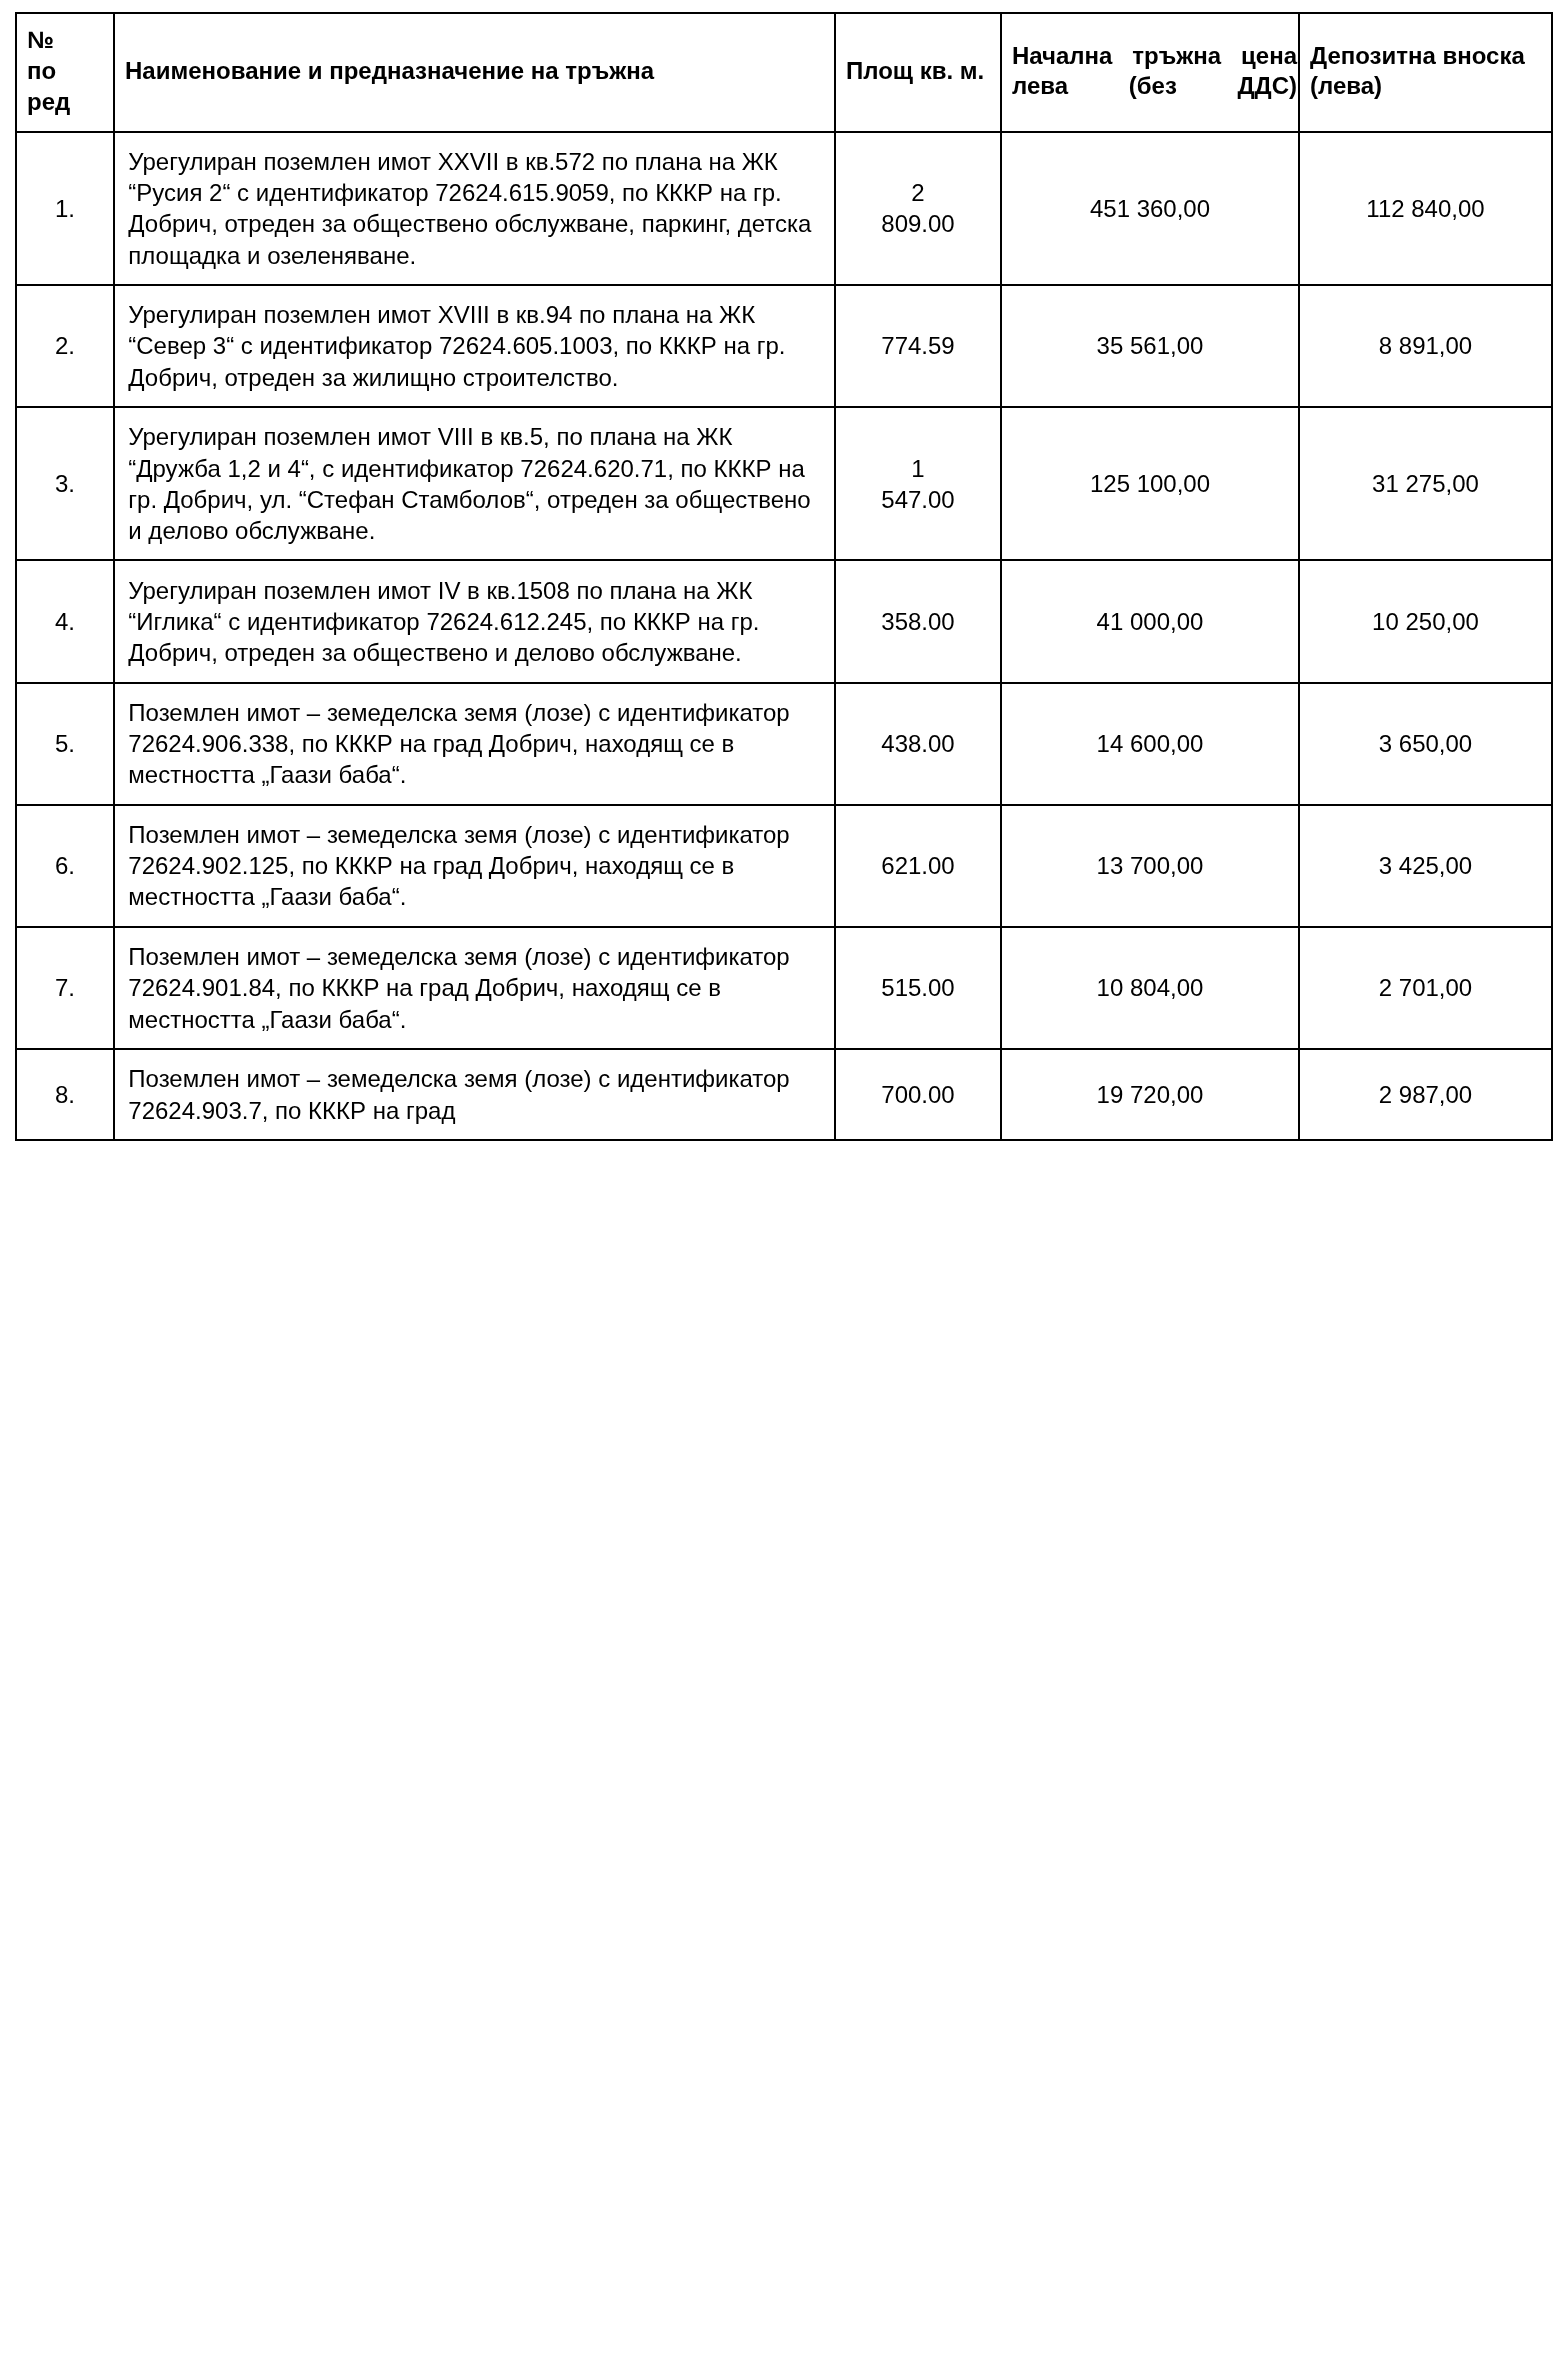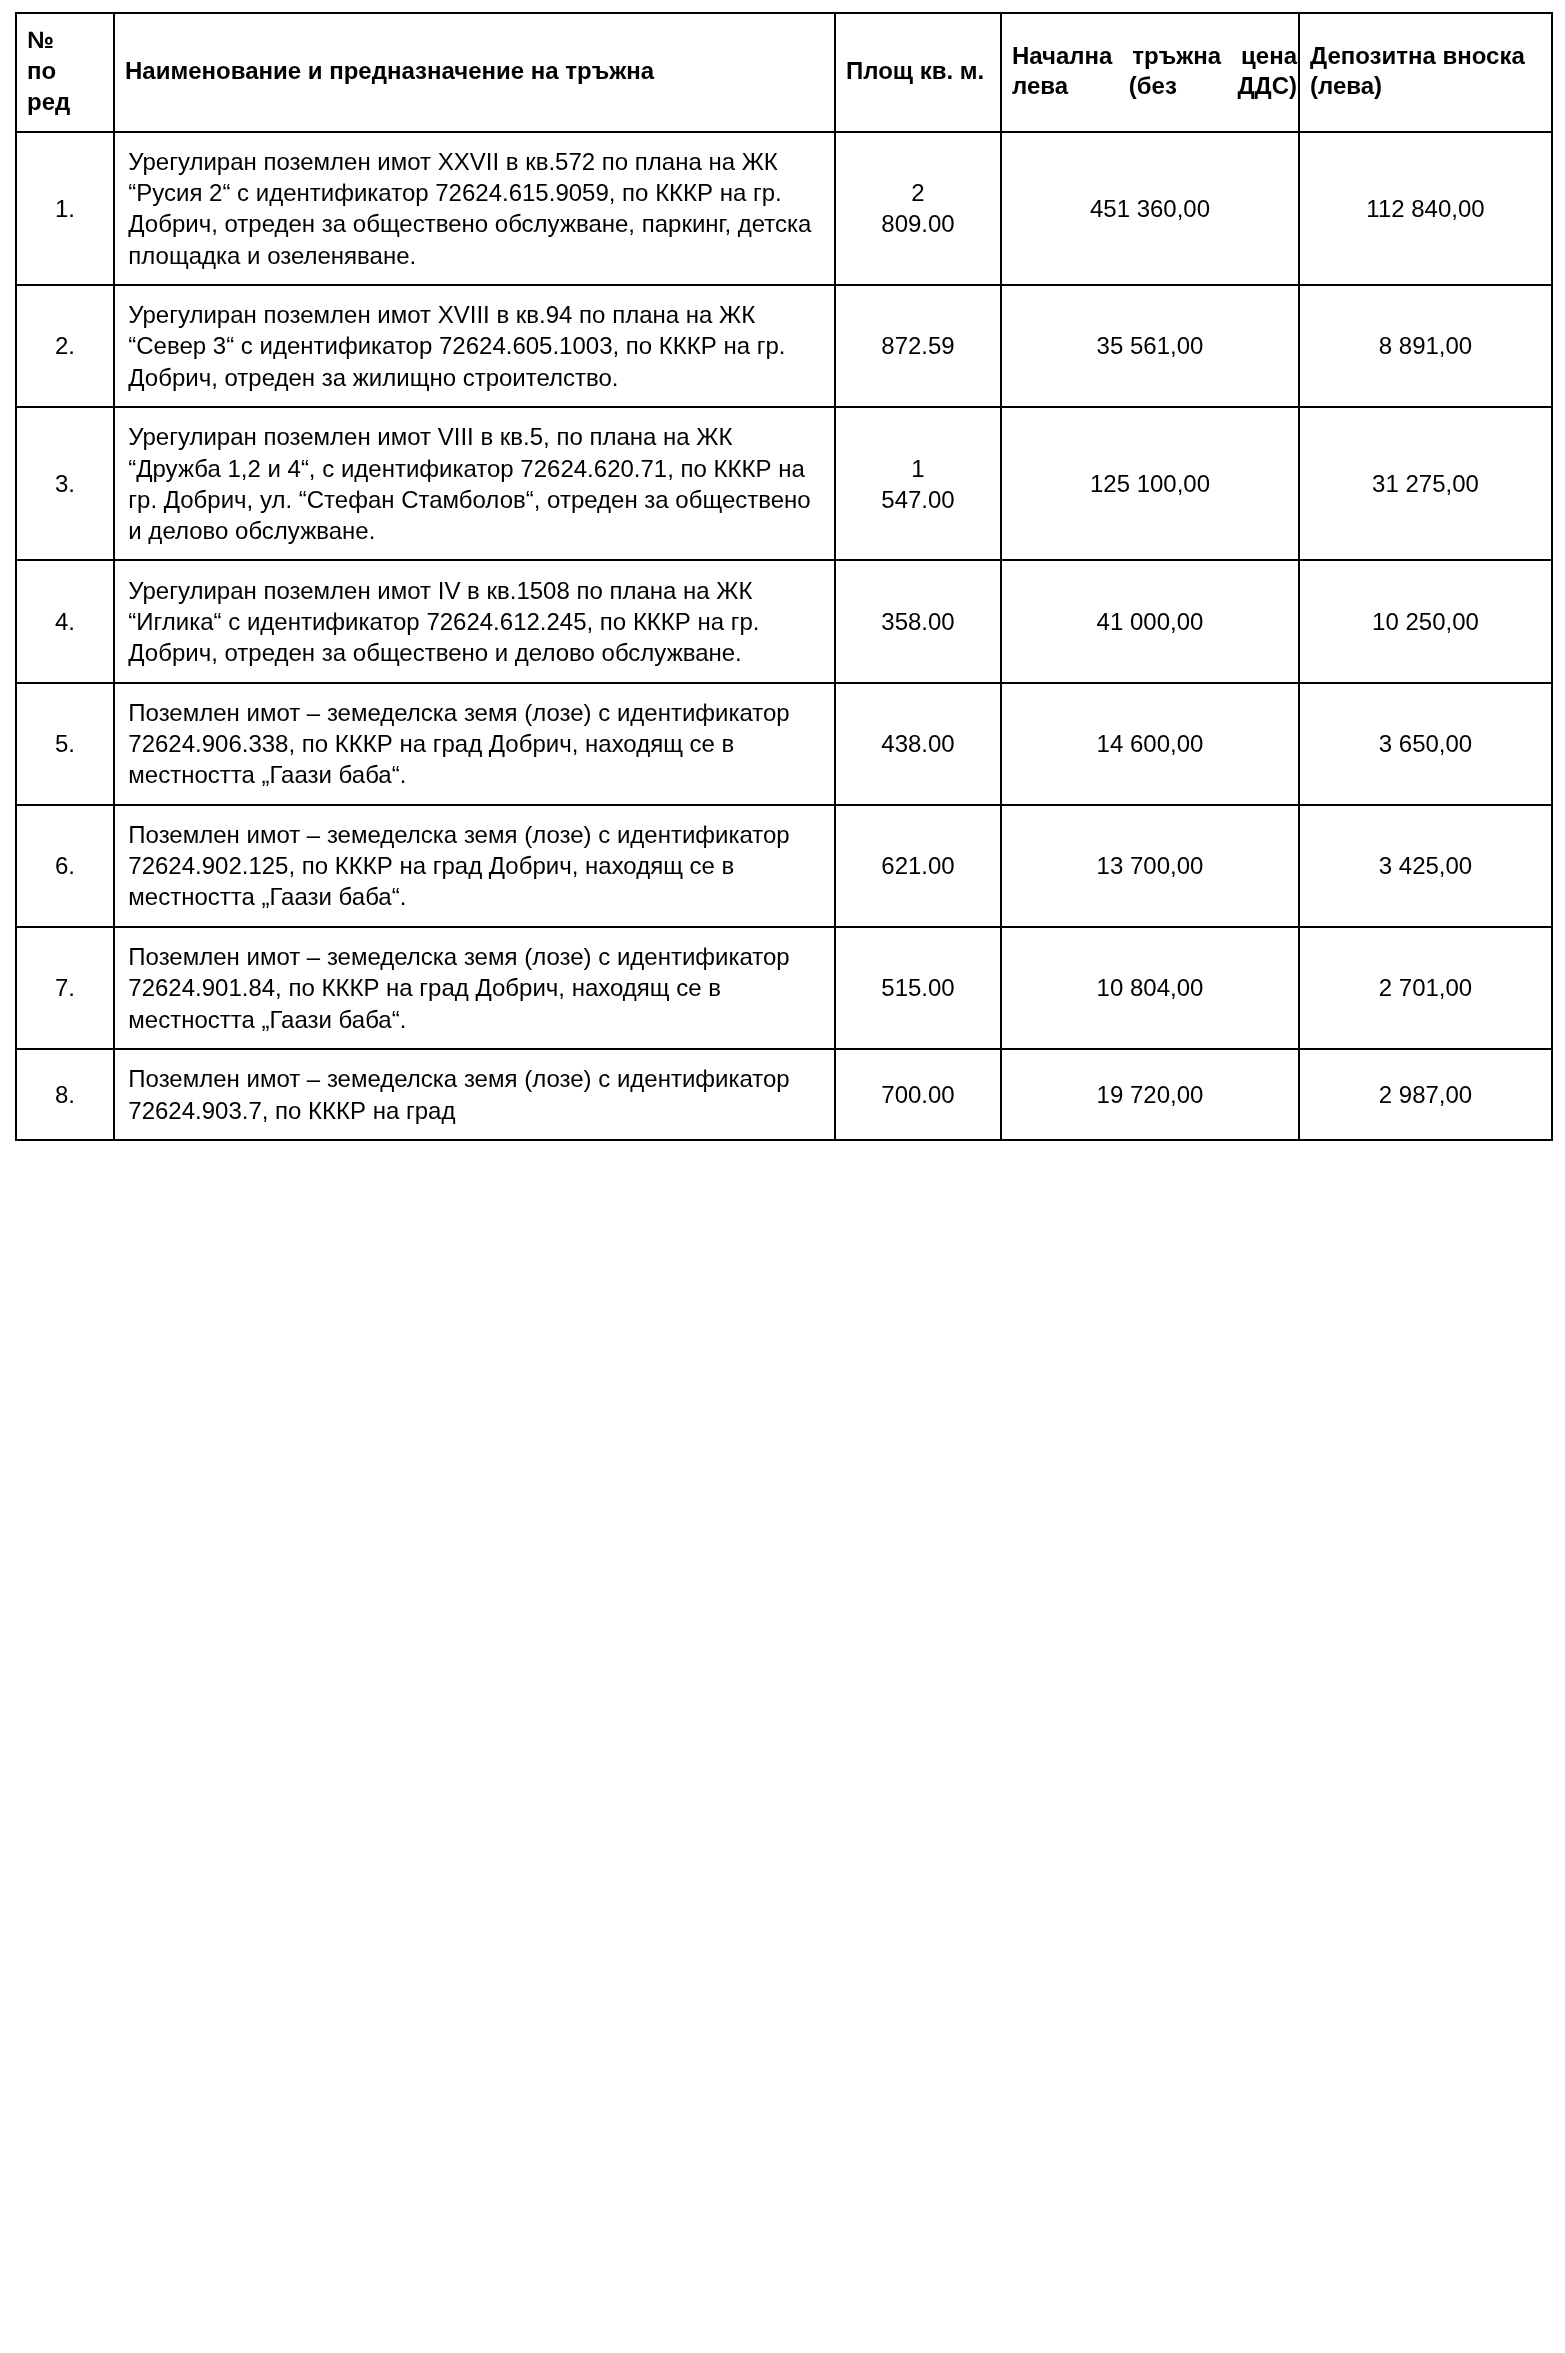--- a/index.html
+++ b/index.html
@@ -107,21 +107,21 @@
         <td class="cell-num">1.</td>
         <td class="cell-name">Урегулиран поземлен имот XXVII в кв.572 по плана на ЖК “Русия 2“ с идентификатор 72624.615.9059, по КККР на гр. Добрич, отреден за обществено обслужване, паркинг, детска площадка и озеленяване.</td>
         <td class="cell-area">2
 809.00</td>
         <td class="cell-price">451 360,00</td>
         <td class="cell-dep">112 840,00</td>
       </tr>
       <tr>
         <td class="cell-num">2.</td>
         <td class="cell-name">Урегулиран поземлен имот XVIII в кв.94 по плана на ЖК “Север 3“ с идентификатор 72624.605.1003, по КККР на гр. Добрич, отреден за жилищно строителство.</td>
-        <td class="cell-area">872.59</td>
+        <td class="cell-area">774.59</td>
         <td class="cell-price">35 561,00</td>
         <td class="cell-dep">8 891,00</td>
       </tr>
       <tr>
         <td class="cell-num">3.</td>
         <td class="cell-name">Урегулиран поземлен имот VIII в кв.5, по плана на ЖК “Дружба 1,2 и 4“, с идентификатор 72624.620.71, по КККР на гр. Добрич, ул. “Стефан Стамболов“, отреден за обществено и делово обслужване.</td>
         <td class="cell-area">1
 547.00</td>
         <td class="cell-price">125 100,00</td>
         <td class="cell-dep">31 275,00</td>

